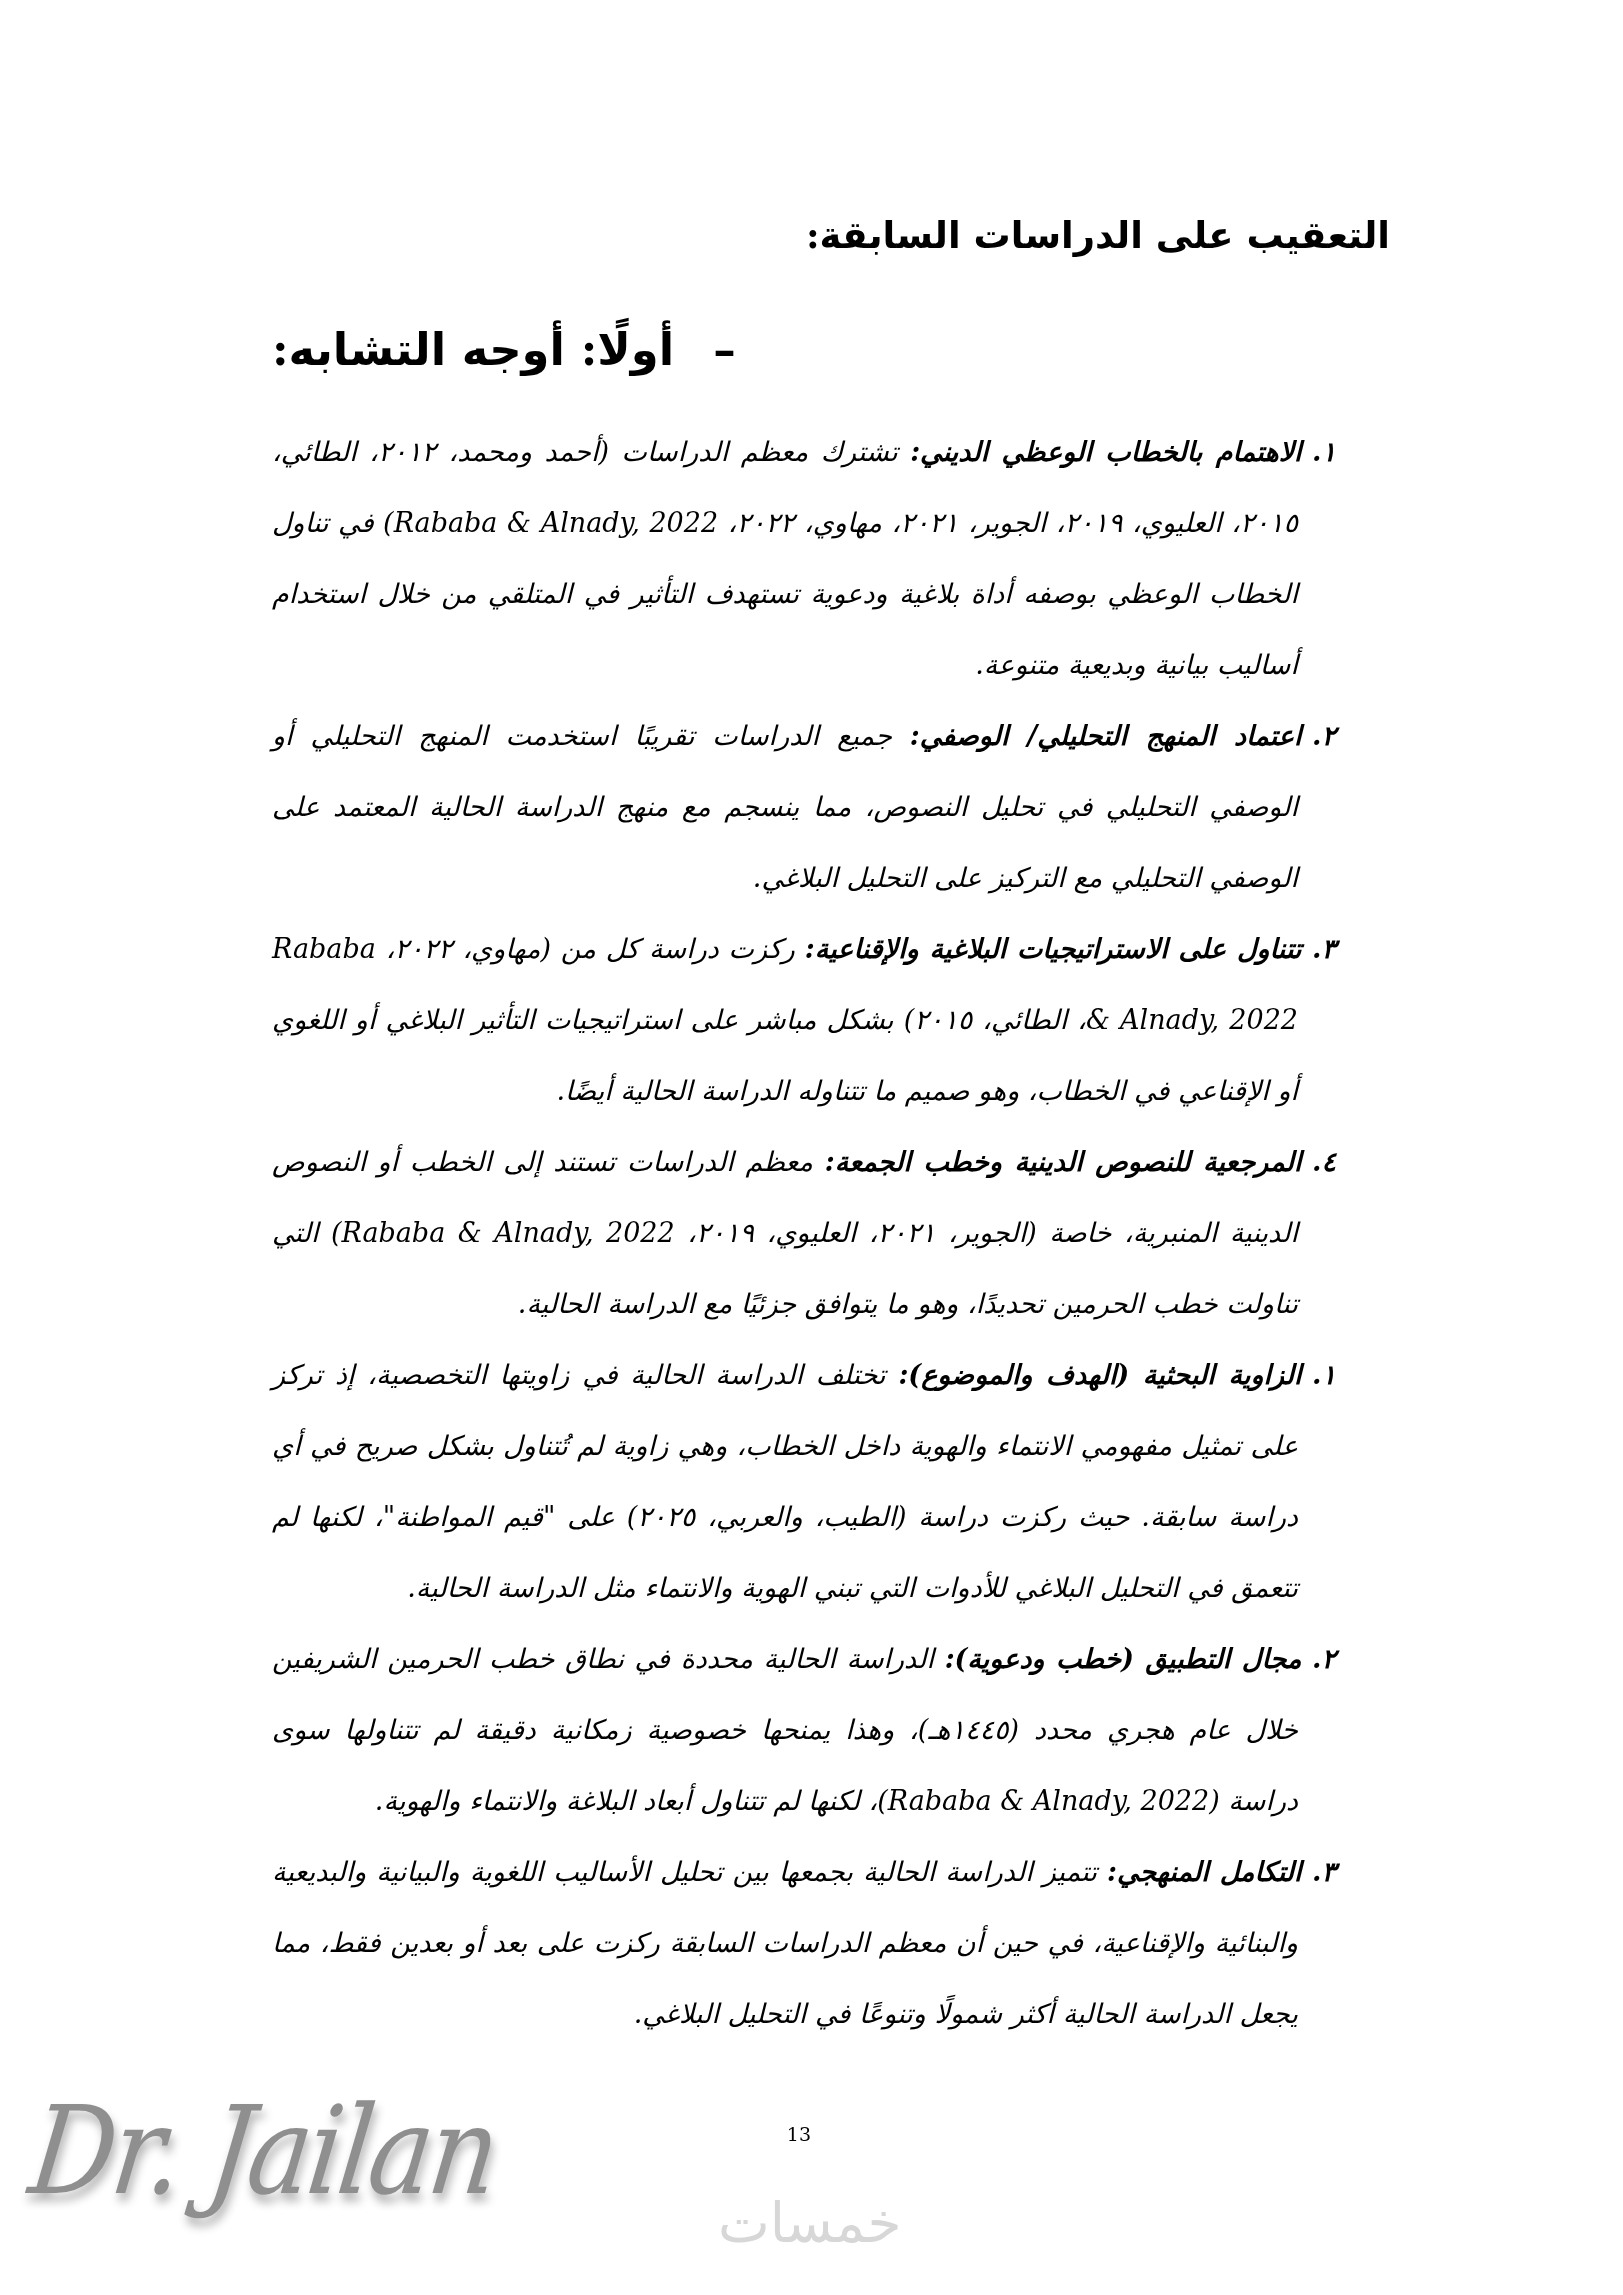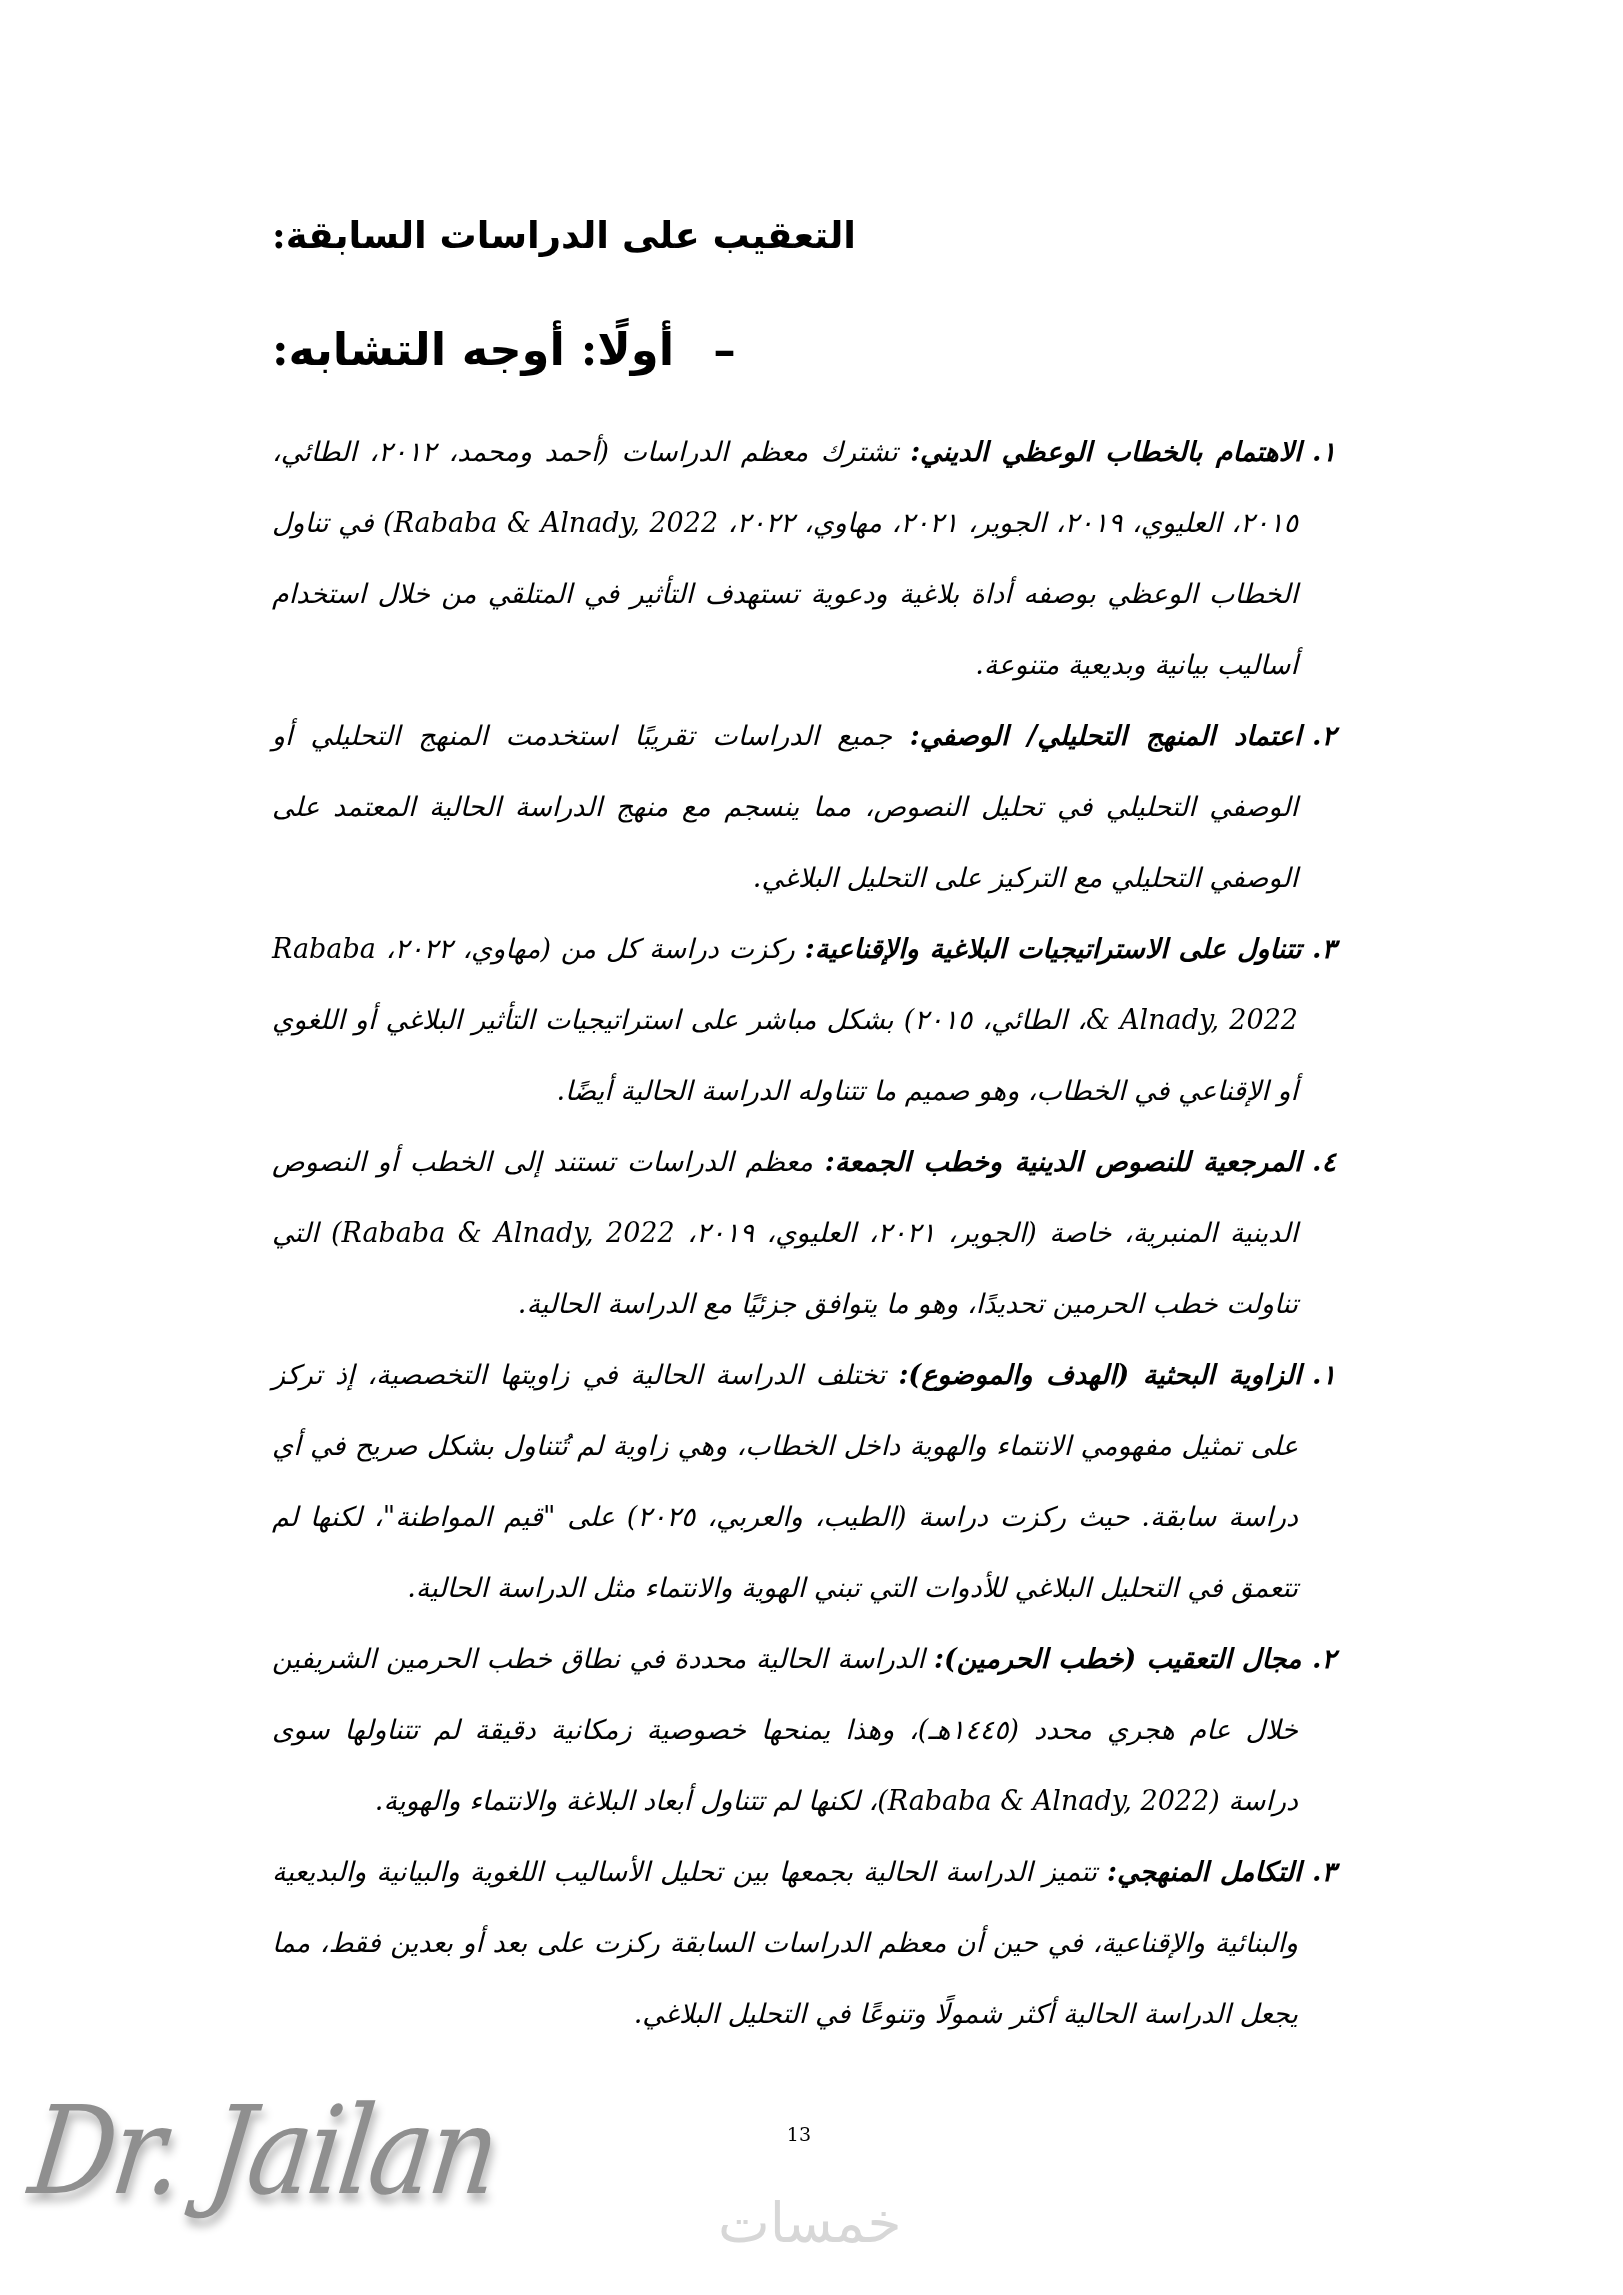--- a/index.html
+++ b/index.html
@@ -12,21 +12,21 @@
     direction: rtl;
     font-family: "DejaVu Serif", "DejaVu Sans", sans-serif;
   }
   .content {
     position: absolute;
     top: 0; right: 325px;
     width: 1026px;
   }
   .doc-title {
     margin: 208px -92px 0 0;
-    text-align: left;
+    text-align: right;
     font-size: 37px;
     font-weight: bold;
     line-height: 54px;
   }
   .sec-heading {
     margin: 64px -92px 43px 0;
     text-align: left;
     font-size: 45px;
     font-weight: bold;
     line-height: 47px;
@@ -102,21 +102,21 @@
   <div class="num-list">
     <p class="list-item"><span class="item-number">١.</span><span class="item-lead">الاهتمام بالخطاب الوعظي الديني:</span><span class="item-text"> تشترك معظم الدراسات (أحمد ومحمد، ٢٠١٢، الطائي، ٢٠١٥، العليوي، ٢٠١٩، الجوير، ٢٠٢١، مهاوي، ٢٠٢٢، Rababa &amp; Alnady, 2022) في تناول الخطاب الوعظي بوصفه أداة بلاغية ودعوية تستهدف التأثير في المتلقي من خلال استخدام أساليب بيانية وبديعية متنوعة.</span></p>
     <p class="list-item"><span class="item-number">٢.</span><span class="item-lead">اعتماد المنهج التحليلي/ الوصفي:</span><span class="item-text"> جميع الدراسات تقريبًا استخدمت المنهج التحليلي أو الوصفي التحليلي في تحليل النصوص، مما ينسجم مع منهج الدراسة الحالية المعتمد على الوصفي التحليلي مع التركيز على التحليل البلاغي.</span></p>
     <p class="list-item"><span class="item-number">٣.</span><span class="item-lead">تتناول على الاستراتيجيات البلاغية والإقناعية:</span><span class="item-text"> ركزت دراسة كل من (مهاوي، ٢٠٢٢، Rababa &amp; Alnady, 2022، الطائي، ٢٠١٥) بشكل مباشر على استراتيجيات التأثير البلاغي أو اللغوي أو الإقناعي في الخطاب، وهو صميم ما تتناوله الدراسة الحالية أيضًا.</span></p>
     <p class="list-item"><span class="item-number">٤.</span><span class="item-lead">المرجعية للنصوص الدينية وخطب الجمعة:</span><span class="item-text"> معظم الدراسات تستند إلى الخطب أو النصوص الدينية المنبرية، خاصة (الجوير، ٢٠٢١، العليوي، ٢٠١٩، Rababa &amp; Alnady, 2022) التي تناولت خطب الحرمين تحديدًا، وهو ما يتوافق جزئيًا مع الدراسة الحالية.</span></p>
   </div>
 
 
   <div class="num-list">
     <p class="list-item"><span class="item-number">١.</span><span class="item-lead">الزاوية البحثية (الهدف والموضوع):</span><span class="item-text"> تختلف الدراسة الحالية في زاويتها التخصصية، إذ تركز على تمثيل مفهومي الانتماء والهوية داخل الخطاب، وهي زاوية لم تُتناول بشكل صريح في أي دراسة سابقة. حيث ركزت دراسة (الطيب، والعربي، ٢٠٢٥) على "قيم المواطنة"، لكنها لم تتعمق في التحليل البلاغي للأدوات التي تبني الهوية والانتماء مثل الدراسة الحالية.</span></p>
-    <p class="list-item"><span class="item-number">٢.</span><span class="item-lead">مجال التعقيب (خطب الحرمين):</span><span class="item-text"> الدراسة الحالية محددة في نطاق خطب الحرمين الشريفين خلال عام هجري محدد (١٤٤٥هـ)، وهذا يمنحها خصوصية زمكانية دقيقة لم تتناولها سوى دراسة (Rababa &amp; Alnady, 2022)، لكنها لم تتناول أبعاد البلاغة والانتماء والهوية.</span></p>
+    <p class="list-item"><span class="item-number">٢.</span><span class="item-lead">مجال التطبيق (خطب ودعوية):</span><span class="item-text"> الدراسة الحالية محددة في نطاق خطب الحرمين الشريفين خلال عام هجري محدد (١٤٤٥هـ)، وهذا يمنحها خصوصية زمكانية دقيقة لم تتناولها سوى دراسة (Rababa &amp; Alnady, 2022)، لكنها لم تتناول أبعاد البلاغة والانتماء والهوية.</span></p>
     <p class="list-item"><span class="item-number">٣.</span><span class="item-lead">التكامل المنهجي:</span><span class="item-text"> تتميز الدراسة الحالية بجمعها بين تحليل الأساليب اللغوية والبيانية والبديعية والبنائية والإقناعية، في حين أن معظم الدراسات السابقة ركزت على بعد أو بعدين فقط، مما يجعل الدراسة الحالية أكثر شمولًا وتنوعًا في التحليل البلاغي.</span></p>
   </div>
 
 </div>
 
 <div class="page-number">13</div>
 
 <div class="wm-signature">Dr. Jailan</div>
 
 <div class="wm-brand">خمسات</div>

